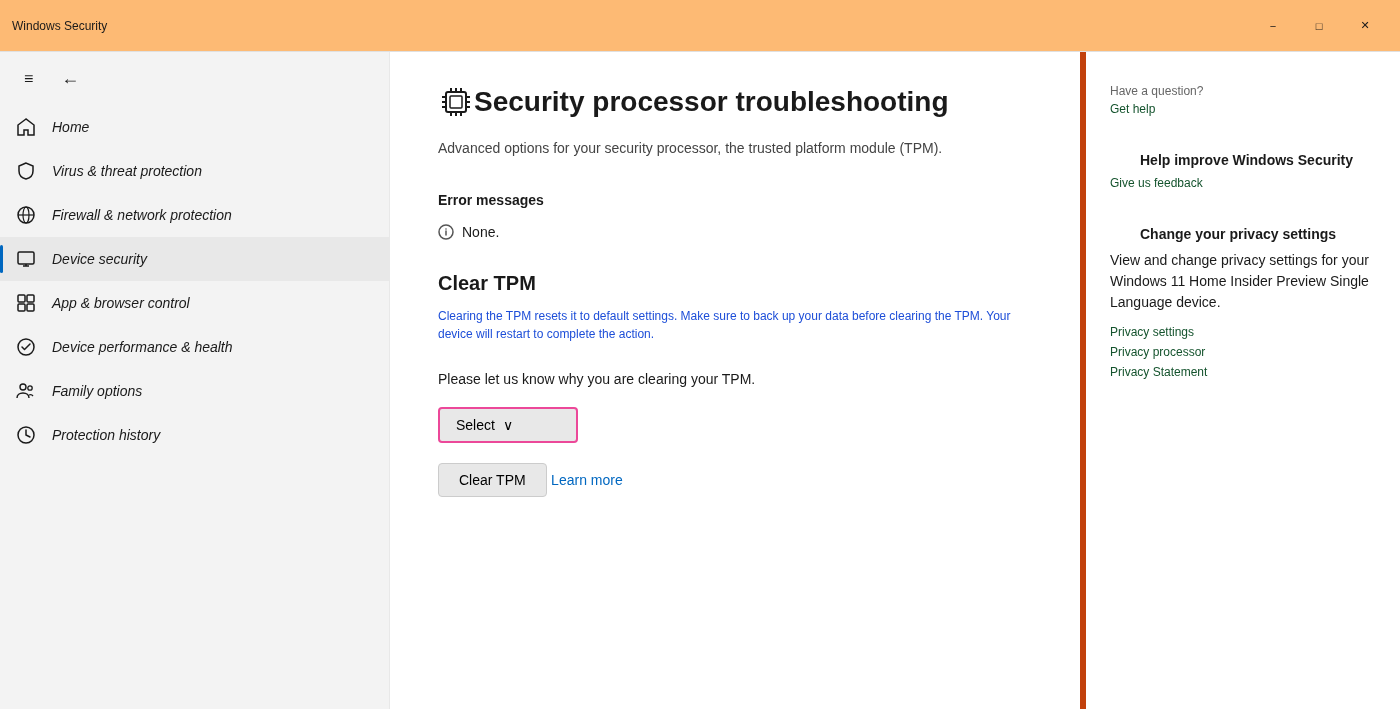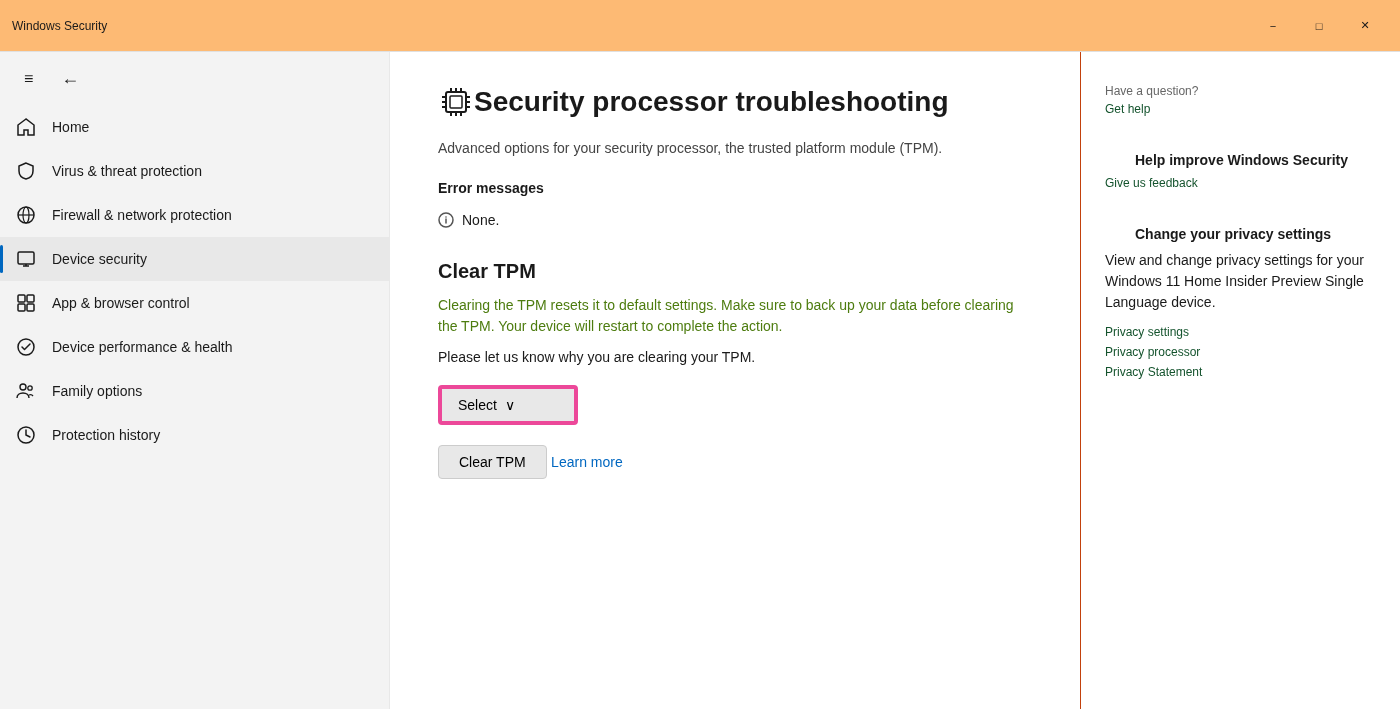--- a/index.html
+++ b/index.html
@@ -132,20 +132,21 @@
       align-items: center;
       justify-content: center;
       color: #1a1a1a;
       font-size: 18px;
       flex-shrink: 0;
     }
 
     .nav-label {
       font-size: 14px;
       color: #1a1a1a;
+      font-style: italic;
     }
 
     
     .main-content {
       flex: 1;
       padding: 32px 40px 32px 48px;
       overflow-y: auto;
       background: white;
     }
 
@@ -162,21 +163,21 @@
 
     .page-title {
       font-size: 28px;
       font-weight: 600;
       color: #1a1a1a;
     }
 
     .page-subtitle {
       font-size: 14px;
       color: #444;
-      margin-bottom: 24px;
+      margin-bottom: 36px;
       max-width: 580px;
     }
 
     .section-title {
       font-size: 14px;
       font-weight: 600;
       color: #1a1a1a;
       margin-bottom: 16px;
     }
 
@@ -202,40 +203,40 @@
     }
 
     .clear-tpm-title {
       font-size: 20px;
       font-weight: 600;
       color: #1a1a1a;
       margin-bottom: 12px;
     }
 
     .clear-tpm-desc {
-      font-size: 14px;
-      color: #4d7c0f;
+      font-size: 12px;
+      color: #1d4ed8;
       max-width: 580px;
       line-height: 1.5;
-      margin-bottom: 12px;
+      margin-bottom: 28px;
     }
 
     .clear-tpm-reason {
       font-size: 14px;
       color: #1a1a1a;
       margin-bottom: 20px;
     }
 
     .select-btn {
       display: flex;
       align-items: center;
       gap: 8px;
       padding: 8px 16px;
       background: #e8e8e8;
-      border: 4px solid #ec4899;
+      border: 2px solid #ec4899;
       border-radius: 4px;
       font-size: 14px;
       cursor: pointer;
       margin-bottom: 20px;
       min-width: 140px;
     }
 
     .clear-tpm-btn {
       padding: 8px 20px;
       background: #e8e8e8;
@@ -251,21 +252,21 @@
       font-size: 14px;
       cursor: pointer;
       text-decoration: none;
     }
 
     
     .right-panel {
       width: 320px;
       padding: 32px 24px;
       flex-shrink: 0;
-      border-left: 1px solid #c2410c;
+      border-left: 6px solid #c2410c;
     }
 
     .right-section {
       margin-bottom: 36px;
     }
 
     .right-section-label {
       font-size: 12px;
       color: #666;
       margin-bottom: 4px;

